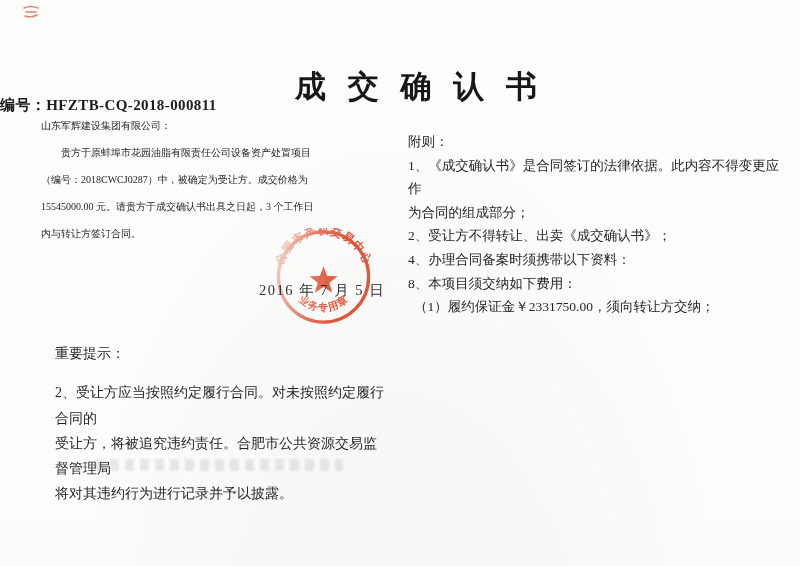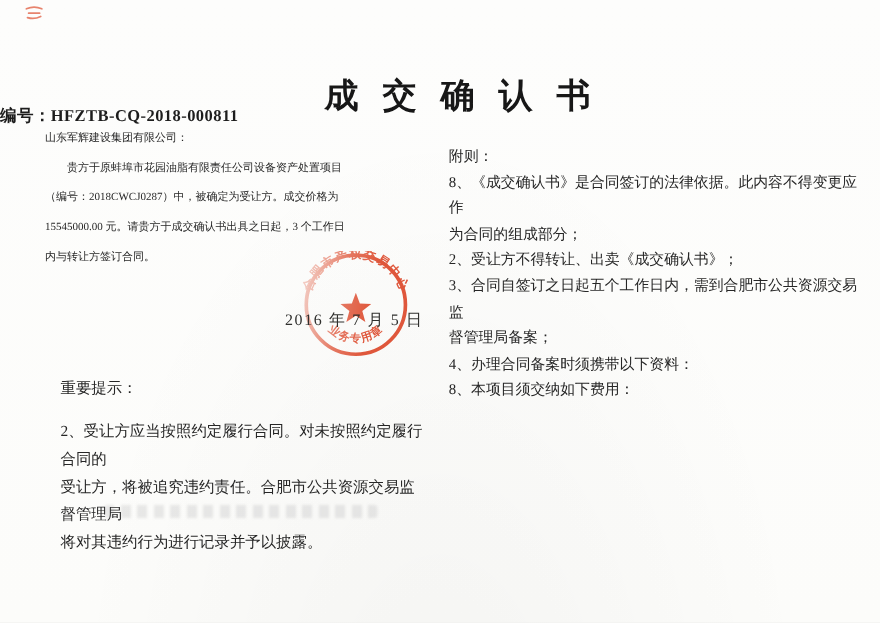--- a/index.html
+++ b/index.html
@@ -115,24 +115,23 @@
 
   <div class="notice">
     <p>重要提示：</p>
     <p>2、受让方应当按照约定履行合同。对未按照约定履行合同的
 受让方，将被追究违约责任。合肥市公共资源交易监督管理局
 将对其违约行为进行记录并予以披露。</p>
   </div>
 
   <div class="col-right">
     <p>附则：</p>
-    <p>8、《成交确认书》是合同签订的法律依据。此内容不得变更应作
+    <p>1、《成交确认书》是合同签订的法律依据。此内容不得变更应作
 为合同的组成部分；</p>
     <p>2、受让方不得转让、出卖《成交确认书》；</p>
-    <p>3、合同自签订之日起五个工作日内，需到合肥市公共资源交易监
-督管理局备案；</p>
     <p>4、办理合同备案时须携带以下资料：</p>
     <p>8、本项目须交纳如下费用：</p>
+    <p class="fee">（1）履约保证金￥2331750.00，须向转让方交纳；</p>
   </div>
 
   <div class="bleed-smudge"></div>
 
 </div>
 
 </body></html>

